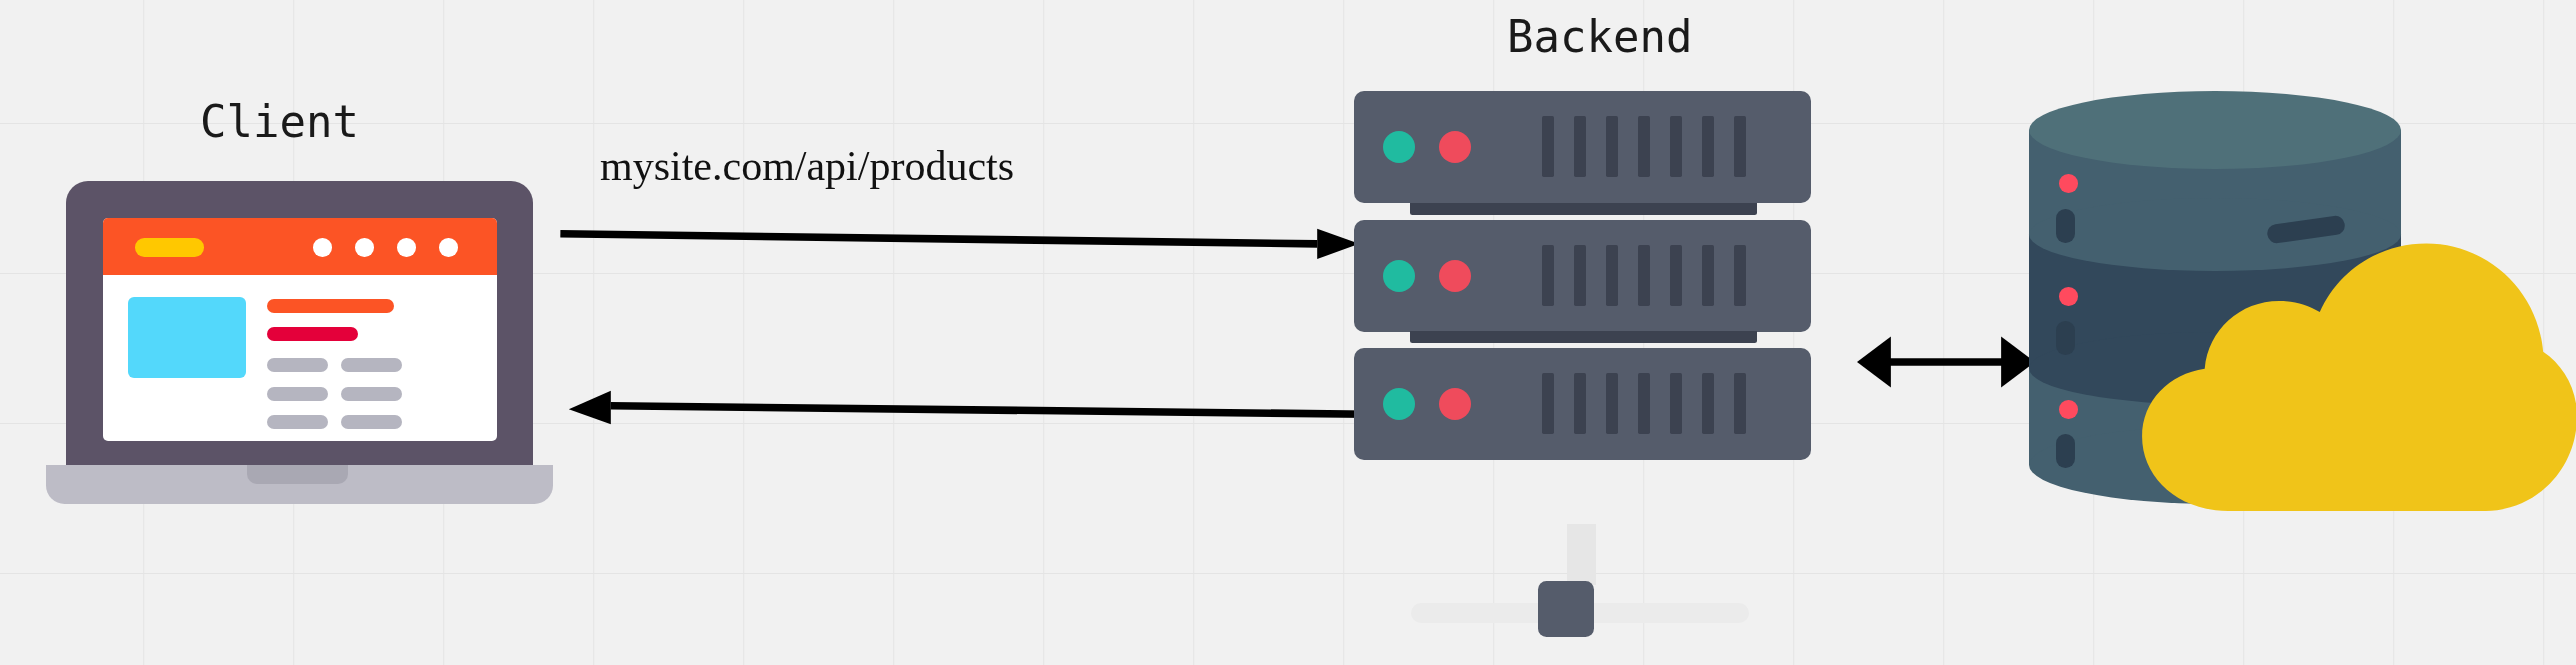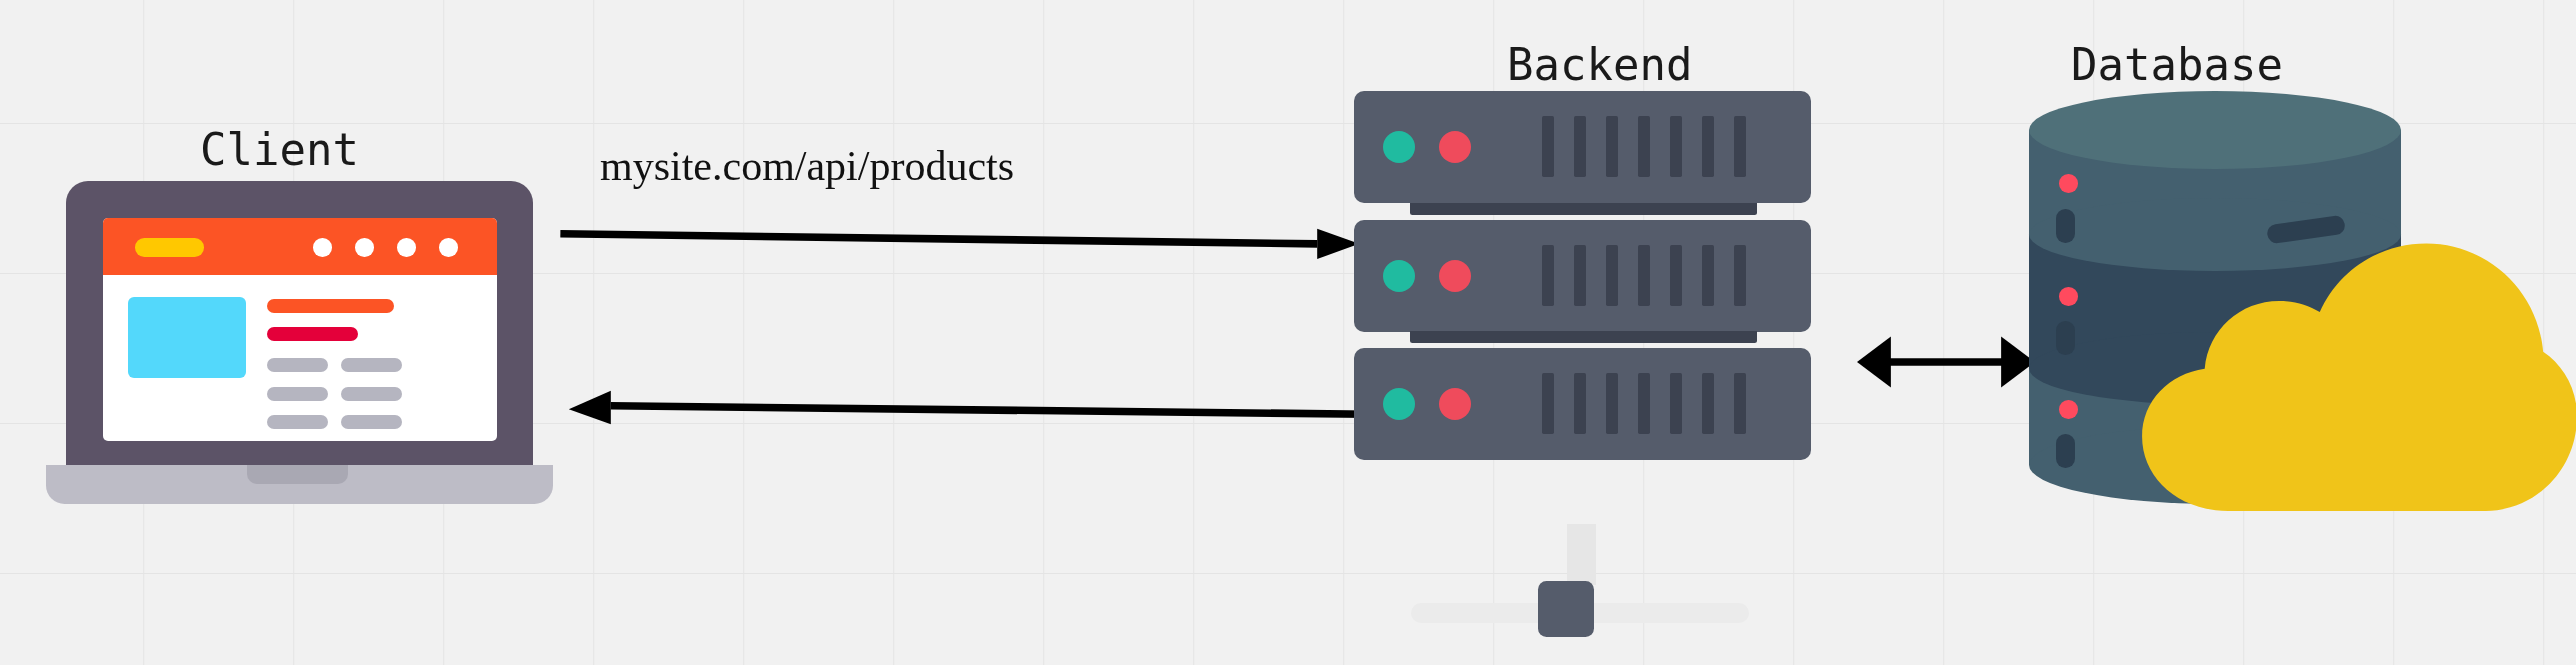--- a/index.html
+++ b/index.html
@@ -23,21 +23,20 @@
 
   
   .node-label {
     position: absolute;
     color: #1a1a1a;
     font-family: "DejaVu Sans Mono", "Liberation Mono", monospace;
     font-size: 44px;
     letter-spacing: 0px;
     white-space: nowrap;
     line-height: 1;
-    margin-top: 28px;
   }
   .edge-label {
     position: absolute;
     color: #111111;
     font-family: "DejaVu Sans Mono", "Liberation Mono", monospace;
     font-size: 42px;
     white-space: nowrap;
     line-height: 1;
   }
 
@@ -246,21 +245,20 @@
     <div class="srv-platform"></div>
     <div class="srv-foot"></div>
   </div>
 
   <svg class="arrow-svg" style="left:1857px; top:328px; width:178px; height:68px;" viewBox="0 0 210 80">
     <line x1="36" y1="40" x2="174" y2="40" stroke="#000000" stroke-width="9"></line>
     <polygon points="40,10 0,40 40,70" fill="#000000"></polygon>
     <polygon points="170,10 210,40 170,70" fill="#000000"></polygon>
   </svg>
 
-  <div class="node-label" style="left:2071px; top:15px;">Database</div>
 
   <div id="database">
 
     <div class="db-body">
 
       <div class="db-seg light" style="top:39px; height:335px;"></div>
       <div class="db-ellipse-bottom" style="top:335px; background:#44606f;"></div>
 
       <div class="db-seg dark" style="top:144px; height:134px;"></div>
       <div class="db-mid-ellipse" style="top:241px; background:#32485b;"></div>

